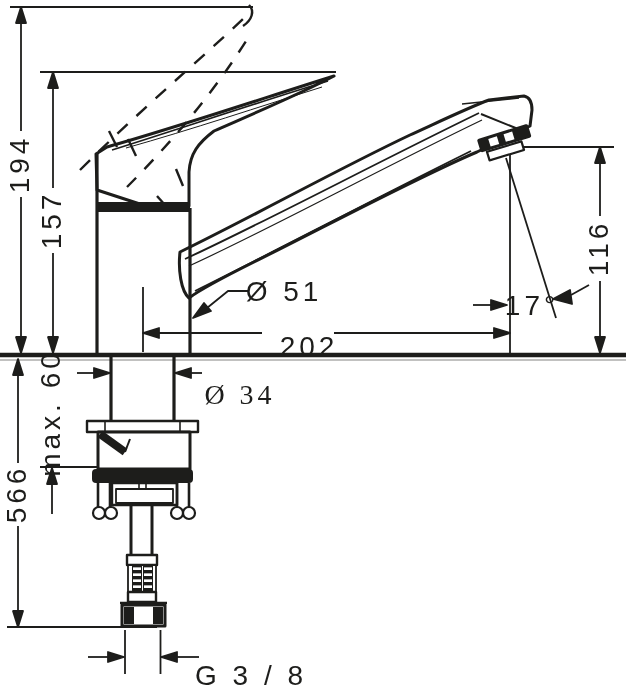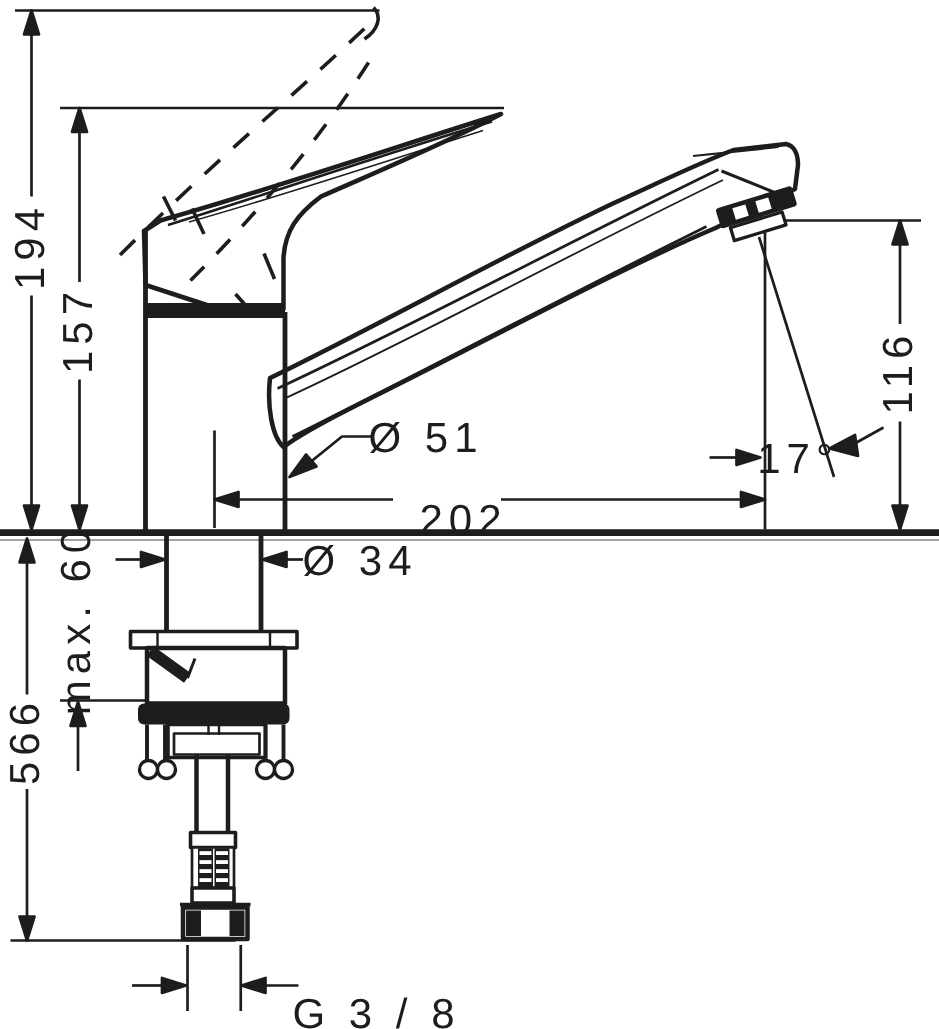--- a/index.html
+++ b/index.html
@@ -233,17 +233,17 @@
     </g>
   </svg>
 
   <div class="dim v" style="left:20px;  top:164px;">194</div>
   <div class="dim v" style="left:52px;  top:220px;">157</div>
   <div class="dim v" style="left:599px; top:248px;">116</div>
   <div class="dim v" style="left:17px;  top:494px;">566</div>
   <div class="dim v" style="left:51px;  top:413px;">max. 60</div>
   <div class="dim" style="left:284px; top:292px;">Ø 51</div>
   <div class="dim" style="left:298px; top:347px;margin-left:11px;">202</div>
-  <div class="dim" style="left:240px; top:374px;">Ø 34</div>
+  <div class="dim" style="left:240px; top:395px;font-family:Liberation Serif, serif;">Ø 34</div>
   <div class="dim" style="left:532px; top:306px;">17°</div>
   <div class="dim" style="left:251px; top:676px;">G 3 / 8</div>
 
 </div>
 
 </body></html>

